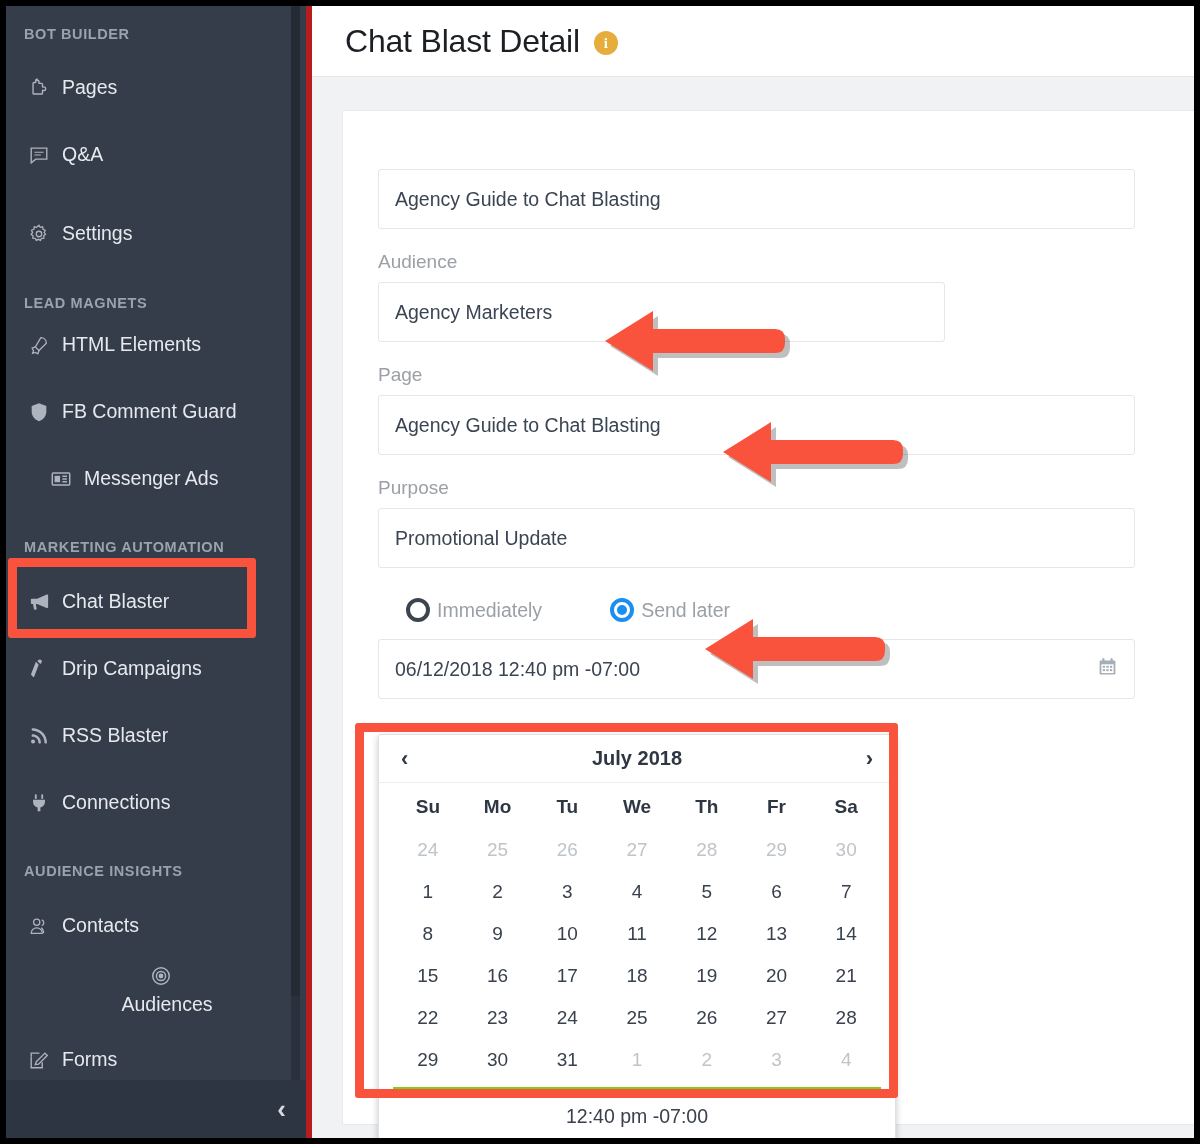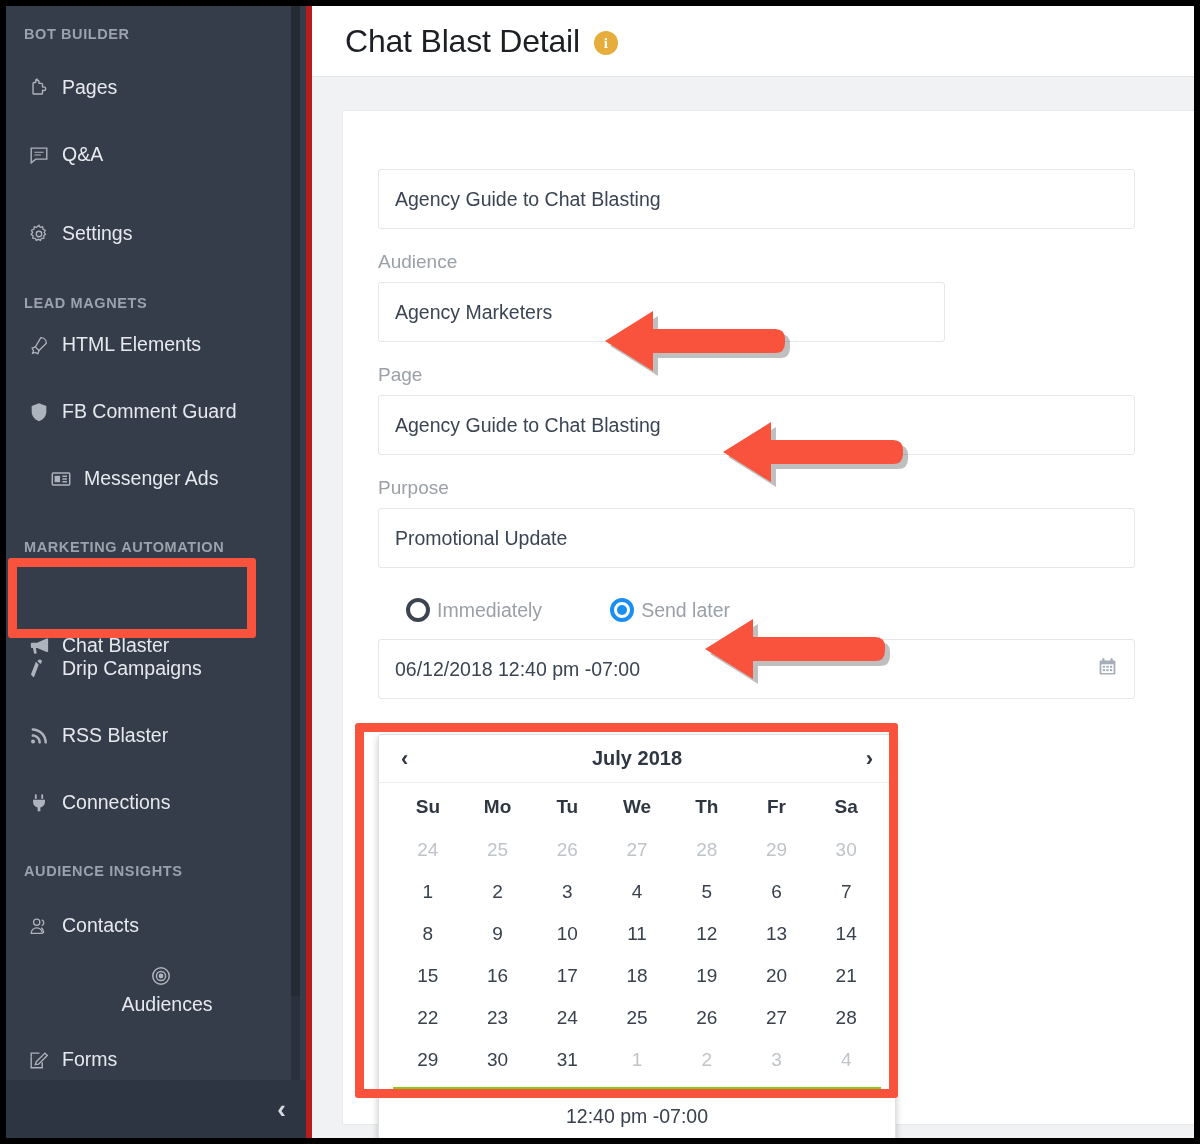--- a/index.html
+++ b/index.html
@@ -318,21 +318,21 @@
             <rect x="2.5" y="5.5" width="19" height="13" rx="1"></rect>
             <rect x="5" y="8.5" width="6" height="7" fill="currentColor" stroke="none"></rect>
             <path d="M13.5 9h5M13.5 12h5M13.5 15h5" stroke-width="1.5"></path>
           </svg>
         </span>
         <span class="sb-label">Messenger Ads</span>
       </div>
 
       <div class="sb-section" style="position:absolute;left:0;top:533px;">MARKETING AUTOMATION</div>
 
-      <div class="sb-item" style="position:absolute;left:0;top:562px;width:300px;margin-top:44px;">
+      <div class="sb-item" style="position:absolute;left:0;top:562px;width:300px;">
         <span class="sb-ico">
           <svg width="23" height="23" viewBox="0 0 24 24" fill="currentColor">
             <path d="M3 9.5v4c0 .6.4 1 1 1h1.2l1 5.3c.1.4.4.7.9.7h1c.6 0 1-.5.9-1.1L8.2 14.5h1.3l10 4.3c.7.3 1.5-.2 1.5-1V5.7c0-.8-.8-1.3-1.5-1L9.5 9H4c-.6 0-1 .4-1 .5z"></path>
           </svg>
         </span>
         <span class="sb-label">Chat Blaster</span>
       </div>
 
       <div class="sb-item" style="position:absolute;left:0;top:629px;width:300px;">
         <span class="sb-ico">

